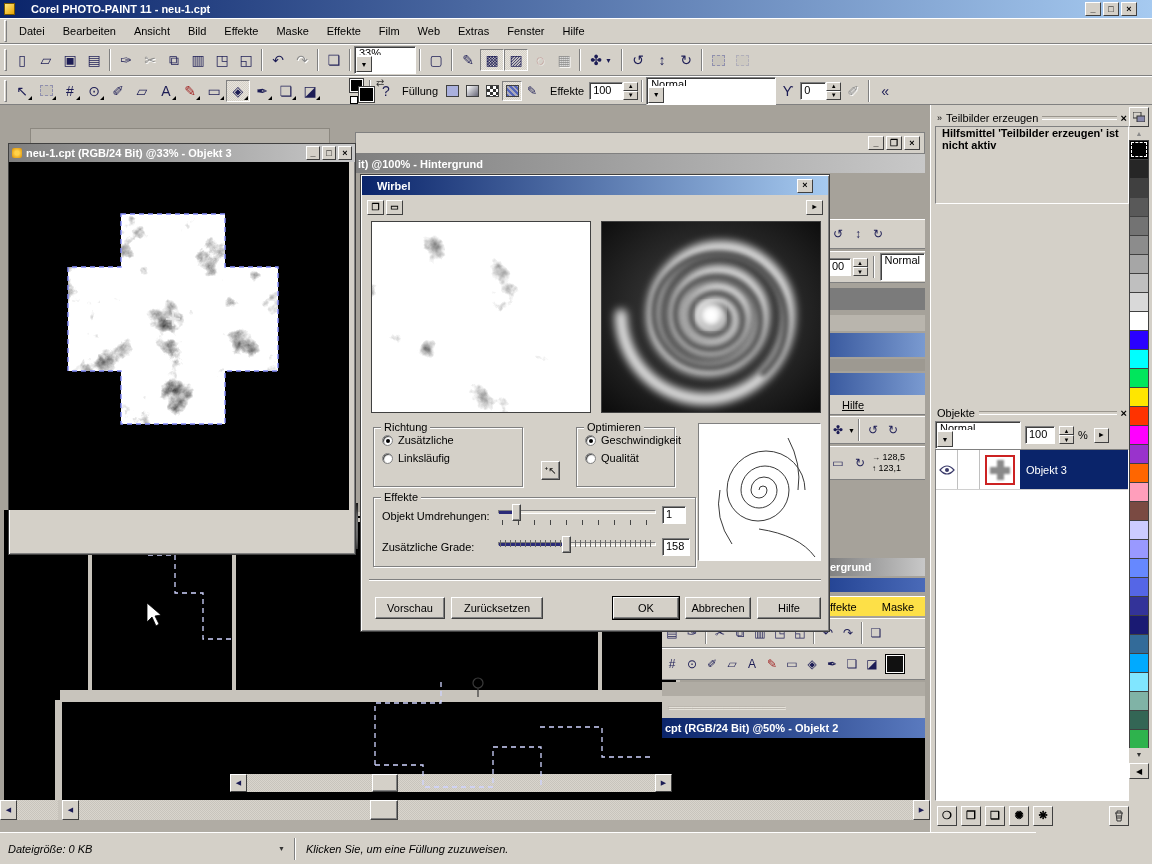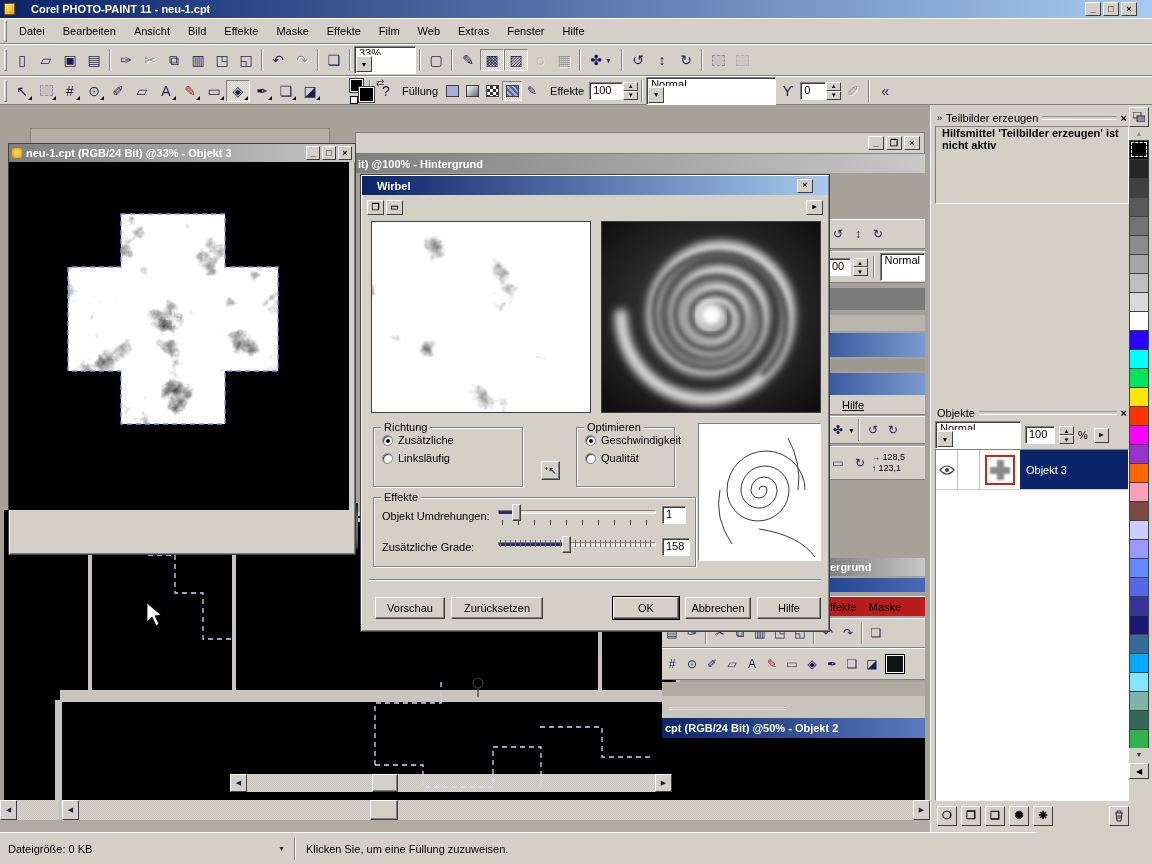--- a/index.html
+++ b/index.html
@@ -256,21 +256,21 @@
     <div class="abs" style="left:232px;top:413px;width:370px;height:176px;background:#000;border:4px solid #c8c4bc;"></div>
     <div class="abs cloudbits" style="left:296px;top:398px;width:62px;height:46px;"></div>
     <div class="abs" style="left:60px;top:585px;width:602px;height:12px;background:#c8c4bc;"></div>
     <div class="abs" style="left:60px;top:597px;width:602px;height:98px;background:#000;"></div>
     <div class="abs" style="left:55px;top:595px;width:7px;height:120px;background:#c8c4bc;"></div>
 
     <div class="abs titlebar-doc-inactive" style="left:827px;top:453px;width:98px;height:18px;overflow:hidden;">
       <span>ergrund</span>
     </div>
     <div class="abs" style="left:800px;top:473px;width:125px;height:14px;background:linear-gradient(90deg,#1a3a8a,#4a6ab8);"></div>
-    <div class="abs" style="left:830px;top:491px;width:95px;height:20px;background:#b91c1c;display:flex;align-items:center;gap:12px;border-top:1px solid #fff;">
+    <div class="abs" style="left:830px;top:491px;width:95px;height:20px;background:#fde047;display:flex;align-items:center;gap:25px;border-top:1px solid #fff;">
       <span>ffekte</span>
       <span>Maske</span>
     </div>
     <div class="abs bar" style="left:662px;top:513px;width:263px;height:30px;">
       <span class="tbtn small">▤</span>
       <span class="tbtn small">✑</span>
       <span class="sep"></span>
       <span class="tbtn small">✂</span>
       <span class="tbtn small">⧉</span>
       <span class="tbtn small">▥</span>
@@ -591,20 +591,20 @@
           <div class="swatch" style="background: rgb(128, 230, 255);"></div>
           <div class="swatch" style="background: rgb(128, 179, 166);"></div>
           <div class="swatch" style="background: rgb(51, 102, 85);"></div>
           <div class="swatch" style="background: rgb(46, 179, 77);"></div>
         </div>
       <div style="width:20px;height:13px;display:flex;align-items:center;justify-content:center;font-size:7px;color:#333;">▼</div>
       <div style="width:20px;height:16px;display:flex;align-items:center;justify-content:center;font-size:8px;color:#000;border:1px solid;border-color:#fff #404040 #404040 #fff;background:#d4d0c8;margin-top:2px;">◀</div>
     </div>
   </div>
 
-  <div class="abs" style="left:0;top:832px;width:1036px;height:32px;background:#d4d0c8;border-top:1px solid #fff;display:flex;align-items:center;">
+  <div class="abs" style="left:0;top:832px;width:1036px;height:32px;background:#d4d0c8;border-top:1px solid #fff;display:flex;align-items:center;font-style:italic;">
     <span style="padding-left:8px;width:278px;">Dateigröße: 0 KB</span>
     <span style="font-size:7px;color:#333;width:16px;">▼</span>
     <span style="width:0;height:22px;border-left:1px solid #808080;border-right:1px solid #fff;margin-right:10px;"></span>
     <span>Klicken Sie, um eine Füllung zuzuweisen.</span>
   </div>
 
 </div>
 
 </body></html>

